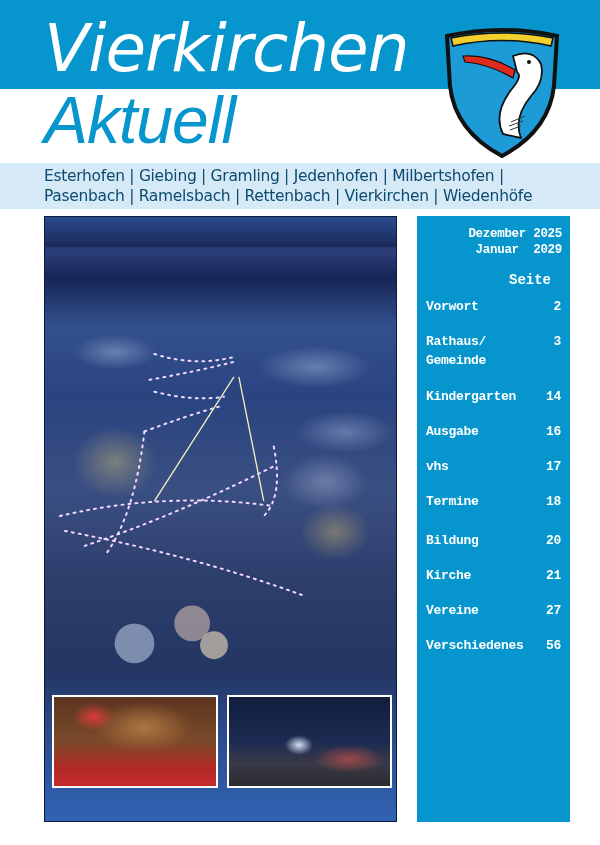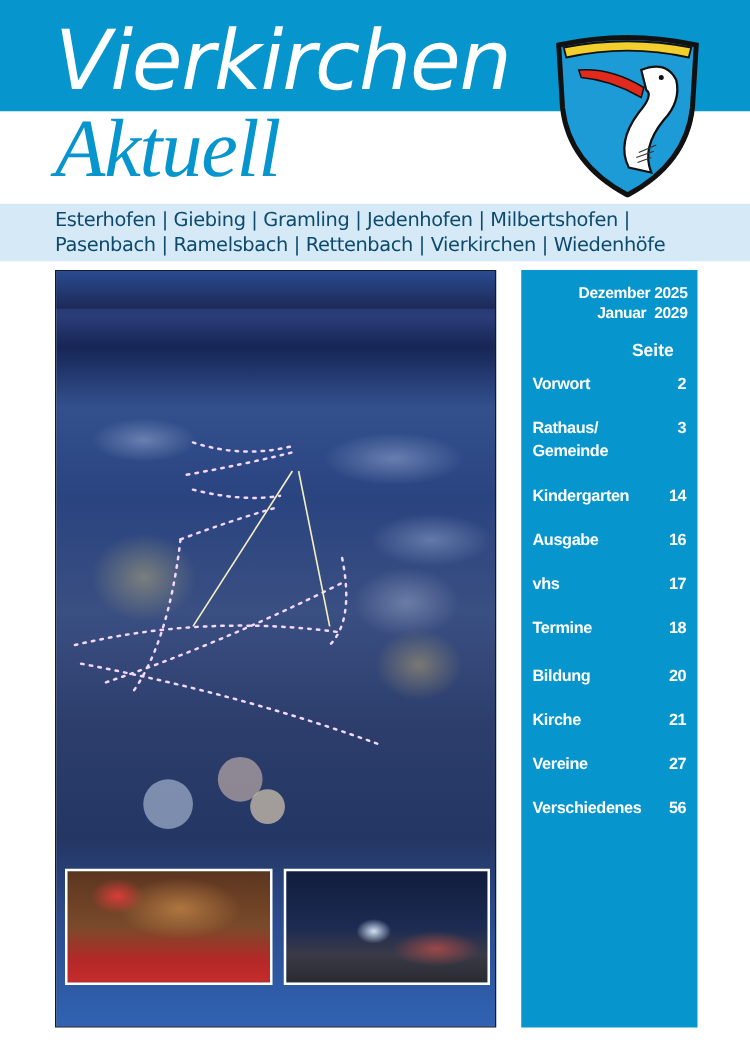--- a/index.html
+++ b/index.html
@@ -13,21 +13,21 @@
     background: #0696cd;
   }
   .title-line1 {
     position: absolute; left: 44px; top: 14px;
     font-family: "DejaVu Sans", sans-serif;
     font-style: italic; font-size: 66px; line-height: 70px;
     color: #ffffff; letter-spacing: -1px; white-space: nowrap; text-align: center;
   }
   .title-line2 {
     position: absolute; left: 44px; top: 85px;
-    font-family: Liberation Serif, serif;
+    font-family: Liberation Sans, sans-serif;
     font-style: italic; font-size: 66px; line-height: 70px;
     color: #0696cd; letter-spacing: -1px; white-space: nowrap;
   }
   .crest {
     position: absolute; left: 441px; top: 26px; width: 122px; height: 132px;
   }
   .villages-band {
     position: absolute; left: 0; top: 163px; width: 600px; height: 46px;
     background: #d6e9f6;
   }
@@ -75,23 +75,23 @@
   }
   .inset-right {
     left: 182px; width: 165px;
     background:
       radial-gradient(ellipse 20px 14px at 70px 48px, rgba(220,235,255,0.95), transparent 70%),
       radial-gradient(ellipse 50px 20px at 120px 62px, rgba(200,80,70,0.7), transparent 70%),
       linear-gradient(180deg, #111d3d 0%, #1c2b52 50%, #3a3a48 75%, #2a2a30 100%);
   }
 
   .toc-panel {
-    position: absolute; left: 417px; top: 216px; width: 141px; height: 606px;
+    position: absolute; left: 417px; top: 216px; width: 153px; height: 606px;
     background: #0696cd; color: #ffffff;
-    font-family: Liberation Sans, sans-serif; font-weight: bold;
+    font-family: Liberation Mono, monospace; font-weight: bold;
   }
   .issue-line {
     position: absolute; right: 8px; font-size: 12.5px; line-height: 16px;
     white-space: nowrap; letter-spacing: -0.3px;
   }
   .seite-label {
     position: absolute; right: 19px; top: 56px; font-size: 14px;
     font-weight: bold;
   }
   .toc-item {

